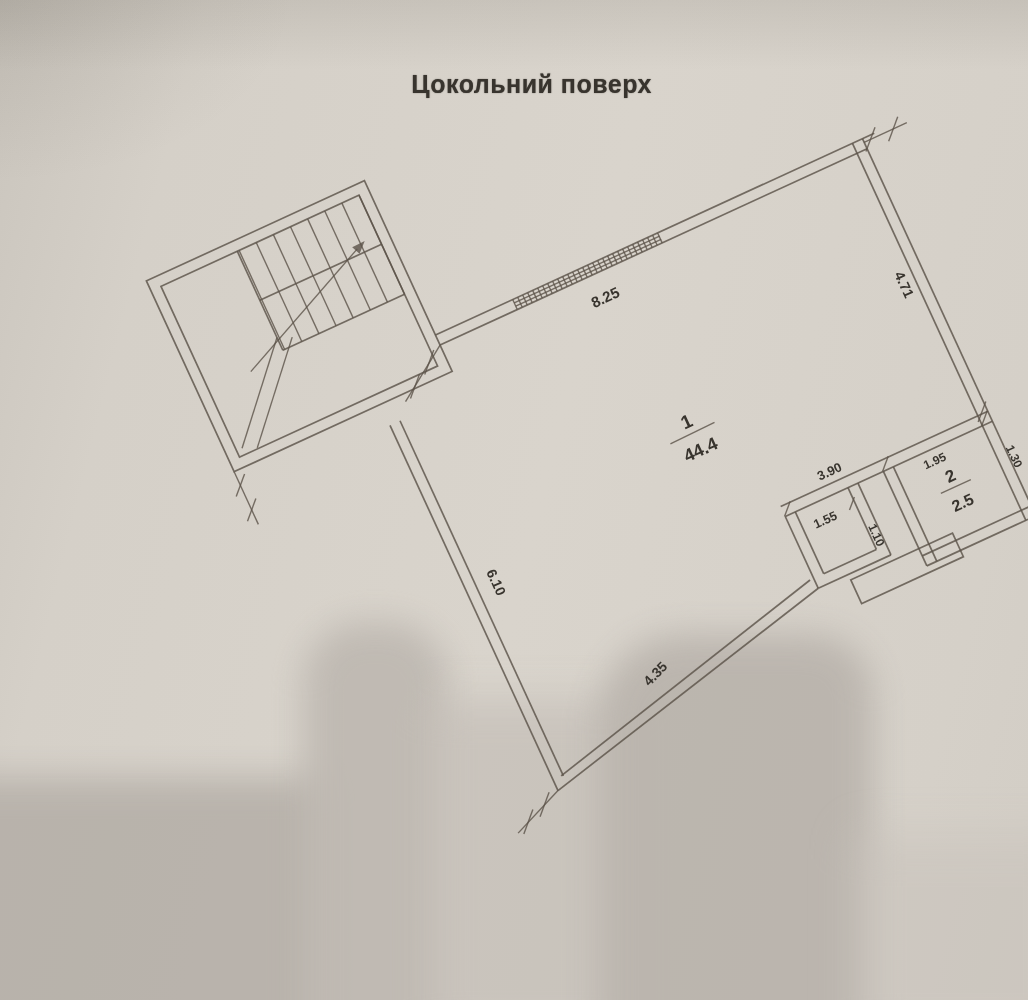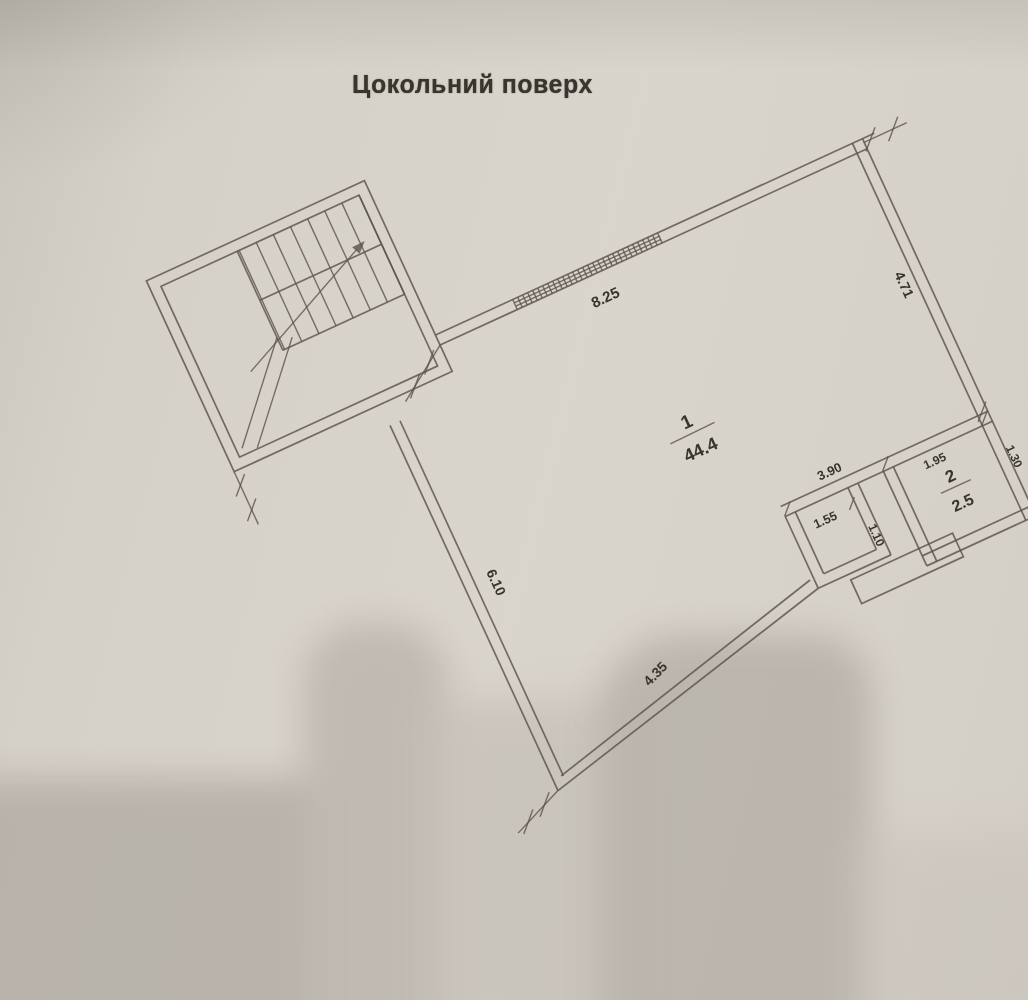--- a/index.html
+++ b/index.html
@@ -8,21 +8,21 @@
     background:linear-gradient(104deg,#cac5bd 0%,#d5d0c8 16%,#d9d4cc 52%,#d5d0c8 88%,#d2cdc5 100%);}
   .photo::before{content:"";position:absolute;inset:0;pointer-events:none;
     background:linear-gradient(to bottom,rgba(85,80,70,.12),rgba(85,80,70,0) 7%),
                radial-gradient(420px 260px at 0% 0%,rgba(70,65,55,.10),rgba(70,65,55,0) 70%);}
   .sh{position:absolute;pointer-events:none}
   #sh-left{left:-50px;top:778px;width:375px;height:290px;background:#b5afa8;filter:blur(17px);opacity:.88}
   #sh-lobe1{left:303px;top:622px;width:145px;height:430px;background:#bcb6af;filter:blur(17px);opacity:.85;border-radius:60px 60px 0 0}
   #sh-mid{left:425px;top:700px;width:200px;height:340px;background:#c5bfb8;filter:blur(20px);opacity:.75}
   #sh-lobe2{left:598px;top:634px;width:275px;height:410px;background:#b9b3ac;filter:blur(17px);opacity:.9;border-radius:85px 60px 0 0}
   #sh-br{left:855px;top:835px;width:220px;height:210px;background:#c9c3bc;filter:blur(22px);opacity:.6}
-  .title{position:absolute;left:352px;top:70px;width:300px;text-align:left;
+  .title{position:absolute;left:352px;top:70px;width:300px;text-align:right;
     font-size:25px;font-weight:700;letter-spacing:.5px;color:#38342e;
     text-shadow:0 0 1.2px rgba(56,52,46,.75)}
   svg.plan{position:absolute;left:0;top:0;filter:blur(.35px)}
   .w{stroke:#5b5349;stroke-width:1.7;fill:none;stroke-opacity:.82}
   .thin{stroke:#5b5349;stroke-width:1.4;fill:none;stroke-opacity:.8}
   .lbl{fill:#38342e;stroke:none;font-family:"Liberation Sans",sans-serif;font-weight:600}
   .room-lbl{font-weight:700}
 </style>
 </head>
 <body>

